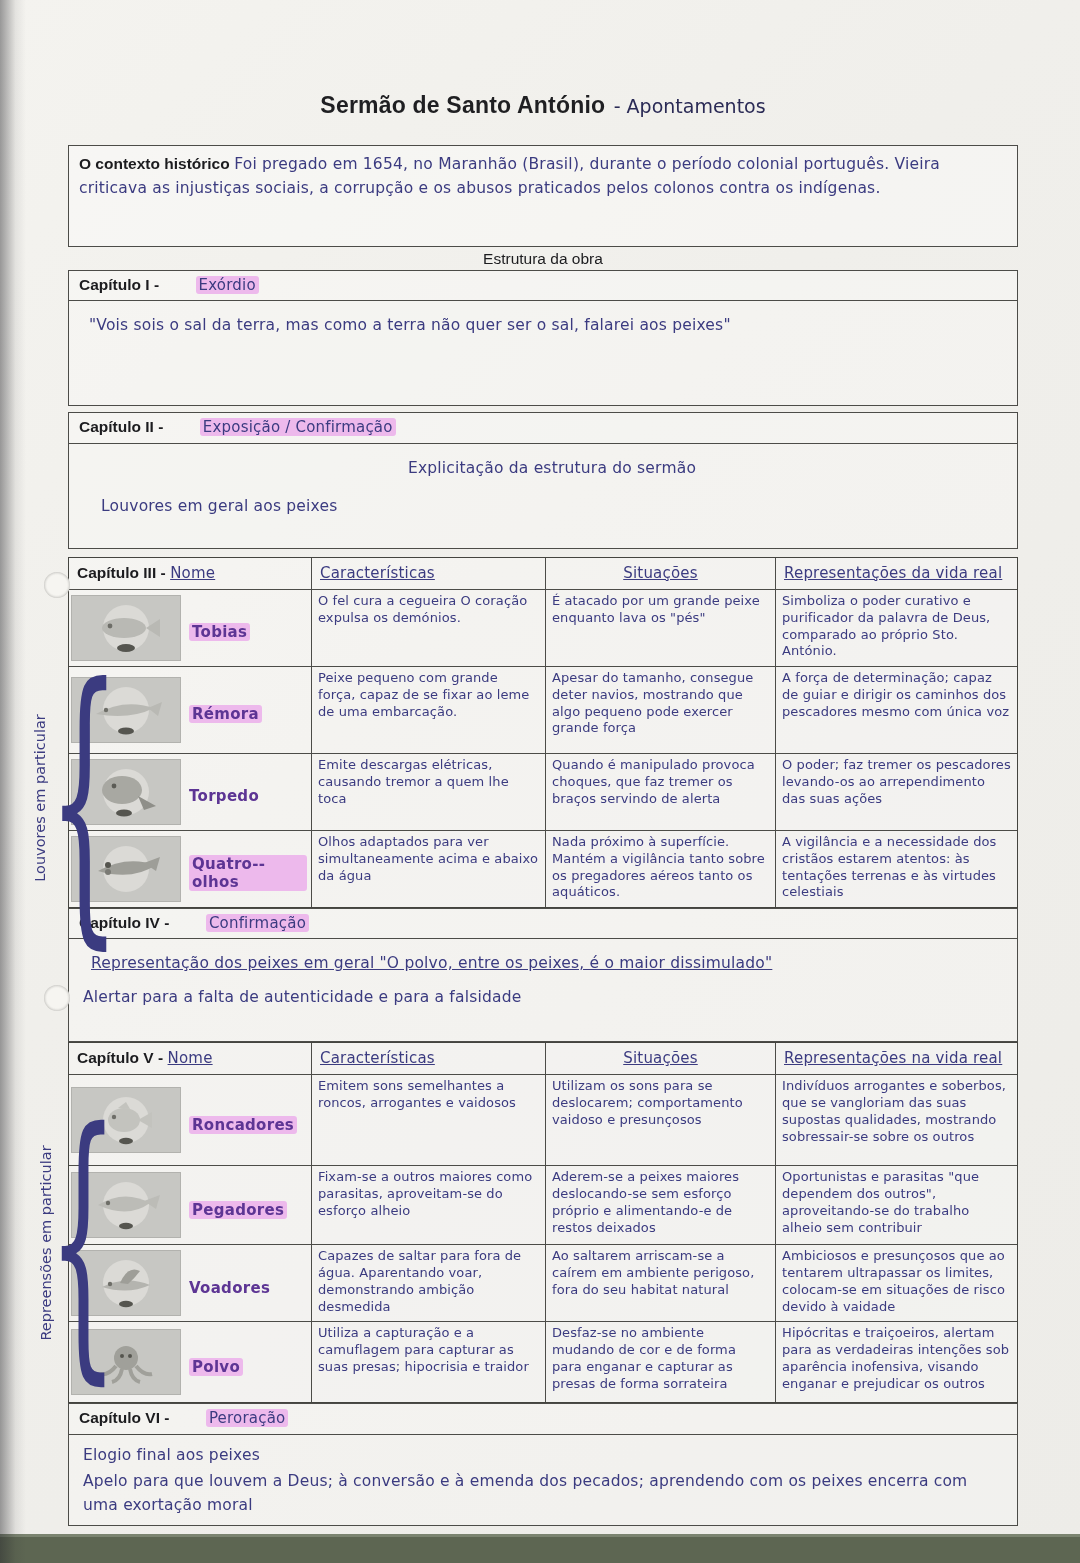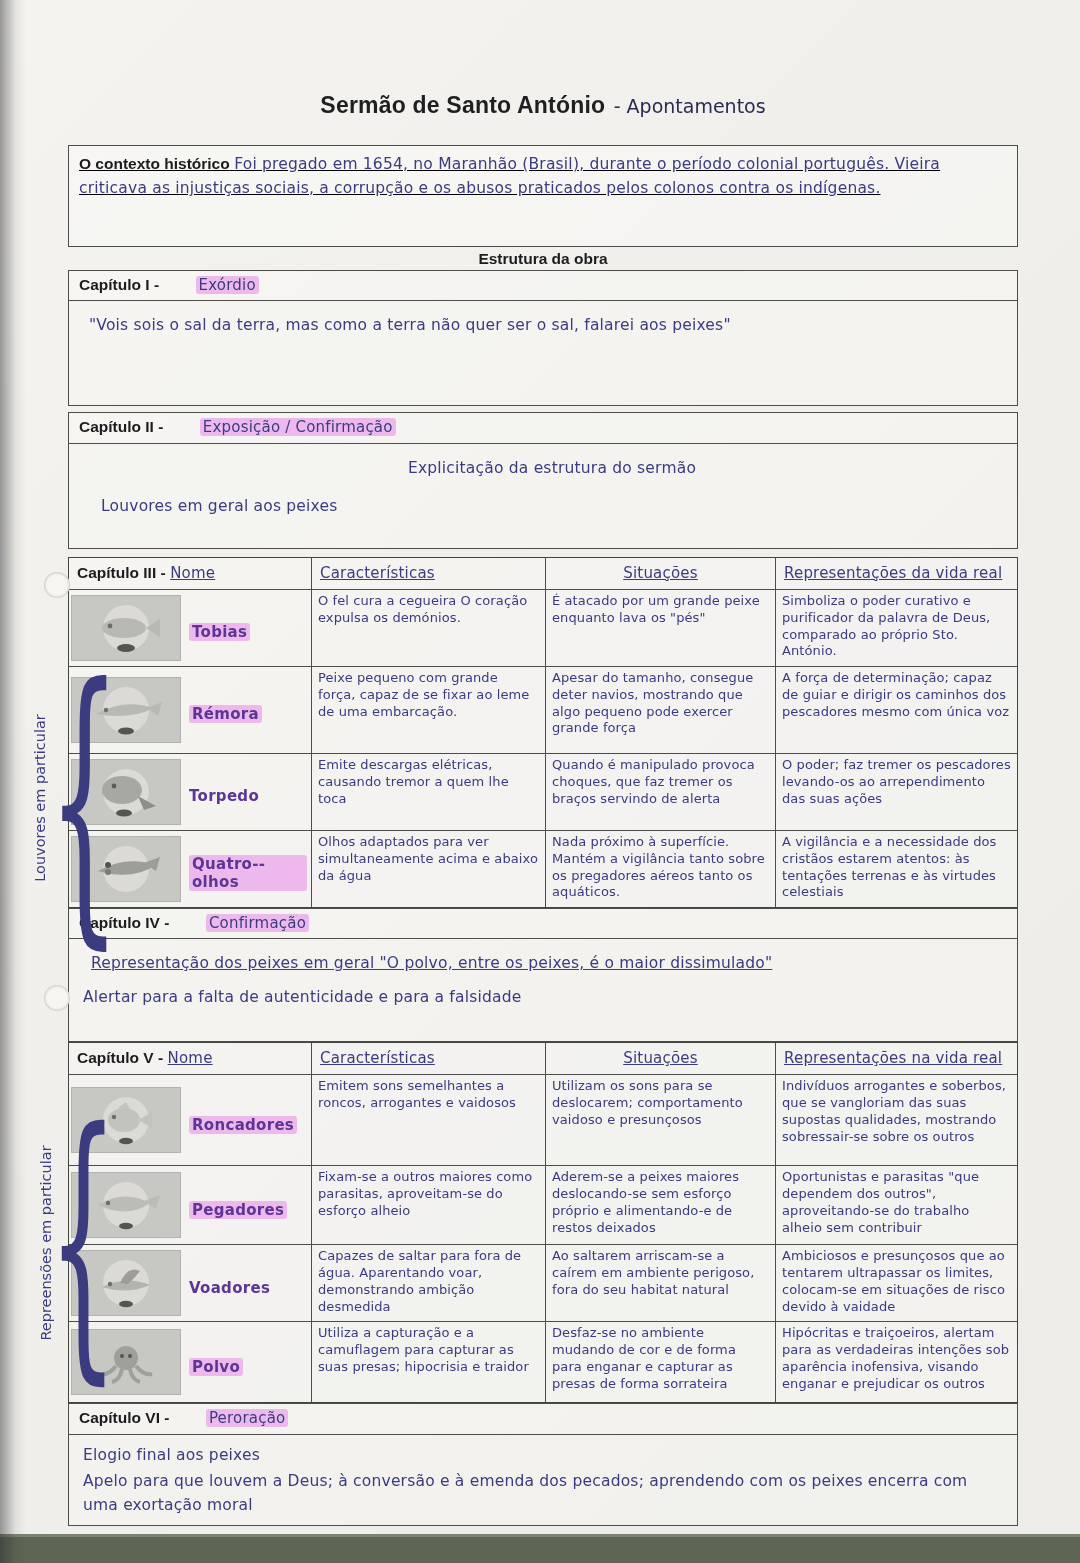--- a/index.html
+++ b/index.html
@@ -13,22 +13,22 @@
         border-top:3px solid #7b8470;z-index:4;}
   .content{position:relative;padding:92px 62px 0 68px;z-index:1;}
   .title-row{ text-align:center;margin-bottom:26px;}
   .title{font-size:23px;font-weight:bold;color:#1f1f22;letter-spacing:.2px;display:inline;}
   .subtitle{font-family:"DejaVu Sans",sans-serif;font-size:19px;color:#2a2a55;display:inline;margin-left:4px;}
   .box{border:1.6px solid #4c4c48;background:rgba(255,255,255,.35);padding:6px 10px;box-sizing:border-box;}
   .printed{font-weight:bold;color:#1c1c1f;font-size:15.5px;}
   .hand{font-family:"DejaVu Sans",sans-serif;color:#3b3b80;font-size:15.5px;line-height:1.55;letter-spacing:.2px;}
   .hl{background:#edb9ec;border-radius:3px;padding:0 3px;}
   .author-box{min-height:100px;}
-  .context-box{min-height:102px;margin-top:3px;text-decoration:underline;}
-  .section-heading{text-align:center;font-weight:bold;font-size:15.5px;color:#1c1c1f;padding:3px 0 2px;}
+  .context-box{min-height:102px;margin-top:3px;}
+  .section-heading{text-align:center;font-weight:normal;font-size:15.5px;color:#1c1c1f;padding:3px 0 2px;}
   .chap-hdr{border:1.6px solid #4c4c48;padding:3px 10px;background:rgba(255,255,255,.3);}
   .chap-hdr .hand{font-size:15px;margin-left:32px;}
   .chap-body{border:1.6px solid #4c4c48;border-top:none;padding:8px 14px;background:rgba(255,255,255,.25);}
   .chap-line{margin:4px 0 10px;}
   .quote-line{margin-left:6px;}.gap6{height:6px}.gap8{height:8px}
   .tbl{border:1.8px solid #44443f;background:rgba(255,255,255,.28);}
   .trow{display:grid;grid-template-columns:242px 234px 230px 1fr;border-top:1.6px solid #4c4c48;}
   .trow:first-child{border-top:none;}
   .tcell{border-left:1.5px solid #4c4c48;padding:3px 6px 4px;box-sizing:border-box;}
   .tcell:first-child{border-left:none;}

